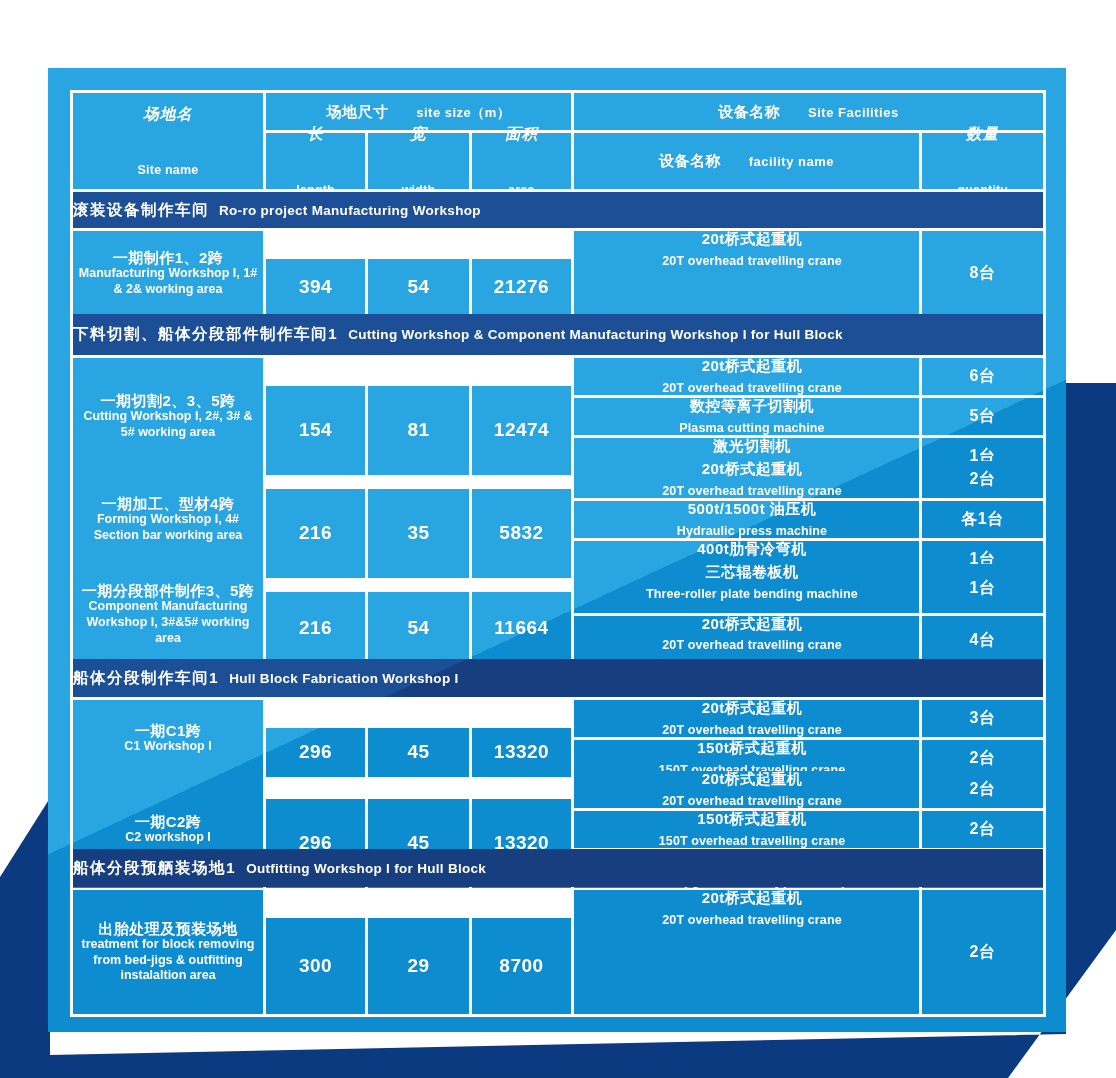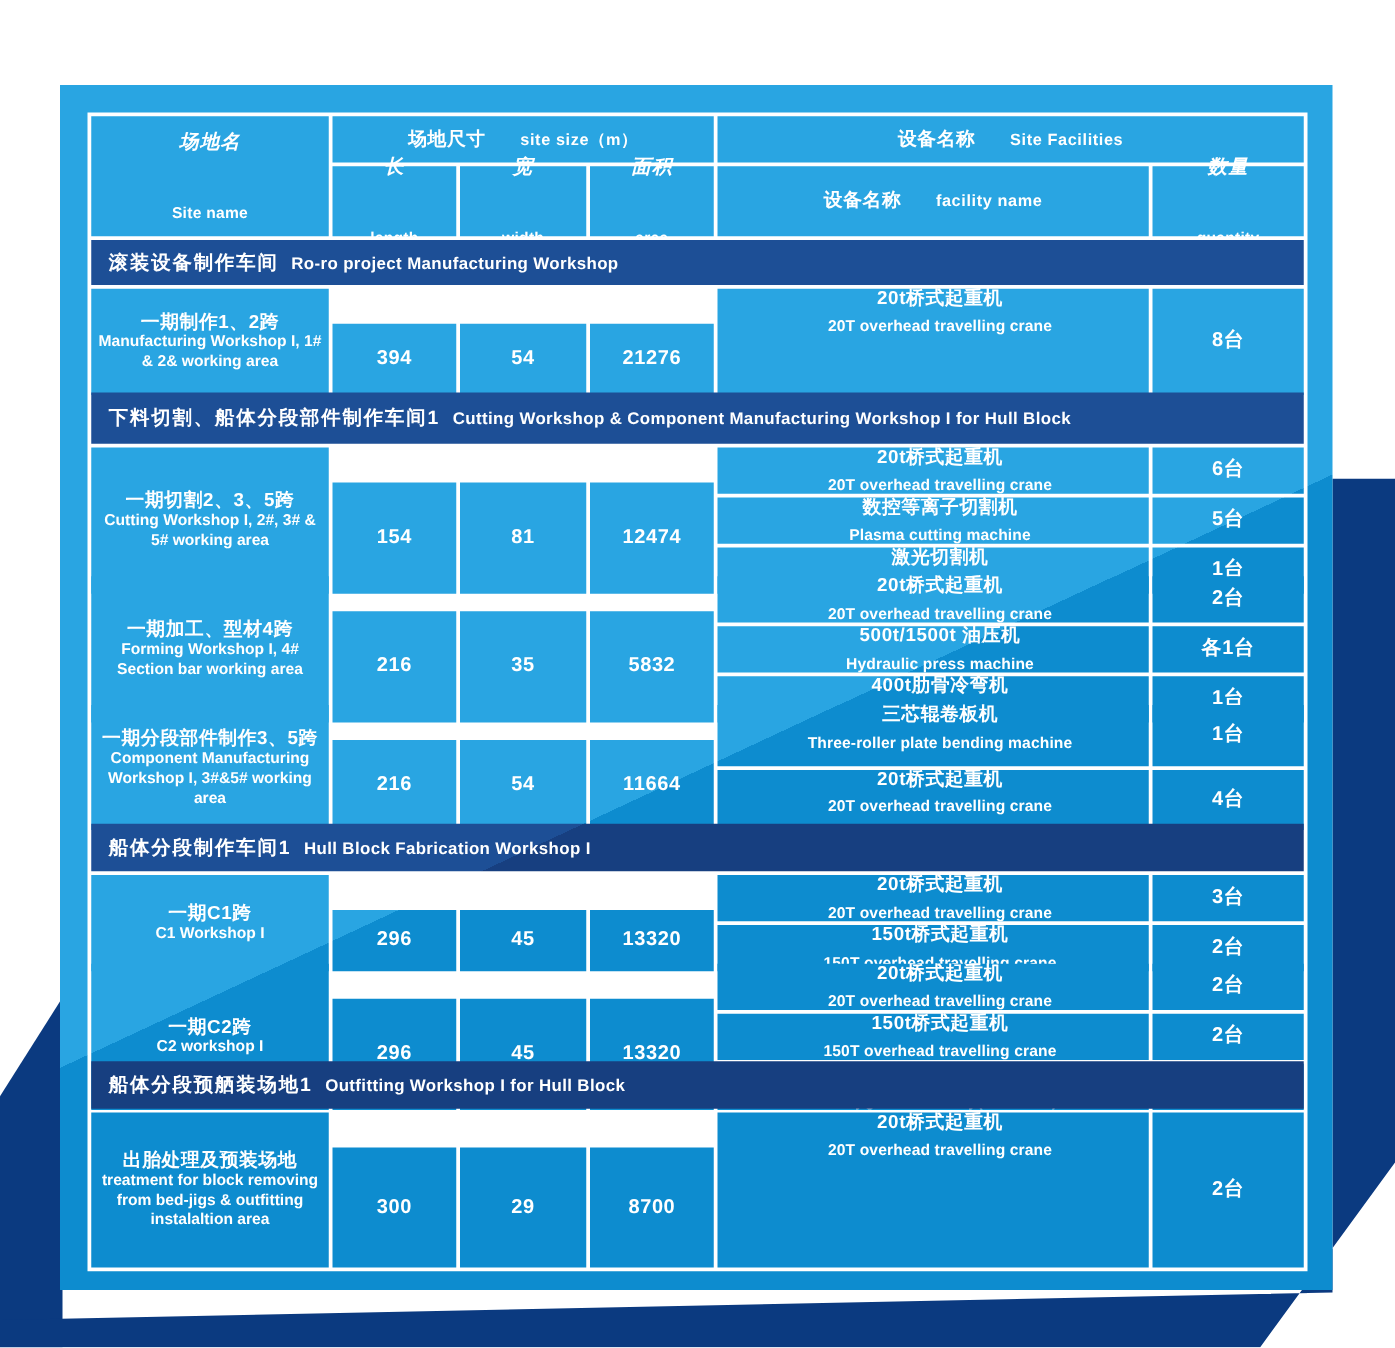--- a/index.html
+++ b/index.html
@@ -17,28 +17,28 @@
 
   .hdr{display:grid;grid-template-columns:190px 99px 101px 99px 1fr 121px;
        grid-template-rows:37px 56px;gap:3px;}
   .cell{display:flex;flex-direction:column;align-items:center;justify-content:center;
         text-align:center;line-height:1.15;}
   .zh-lg{font-size:15.5px;letter-spacing:1px;font-style:italic;}
   .en-sm{font-size:12.5px;letter-spacing:0.2px;margin-top:40px;}
   .mix{font-size:15px;letter-spacing:0.5px;}
   .mix .en{font-size:13px;margin-left:23px;}
 
-  .band{height:var(--h);display:flex;align-items:center;padding-left:14px;gap:10px;}
+  .band{height:var(--h);display:flex;align-items:center;gap:10px;}
   .band .zh{font-size:15.5px;letter-spacing:1.5px;}
   .band .en{font-size:13.5px;letter-spacing:0.3px;}
 
   .srow{display:grid;grid-template-columns:190px 99px 101px 99px 1fr;gap:3px;height:var(--h);}
   .site .zh{font-size:15px;letter-spacing:0.5px;}
   .site .en{font-size:12.5px;line-height:1.25;}
-  .num{font-size:16px;letter-spacing:0.5px;margin-top:28px;}
+  .num{font-size:19px;letter-spacing:0.5px;margin-top:28px;}
   .facs{display:flex;flex-direction:column;gap:3px;}
   .frow{display:grid;grid-template-columns:1fr 121px;gap:3px;flex:1;}
   .fname{display:flex;align-items:center;justify-content:flex-start;text-align:left;
          padding-left:15px;padding-right:4px;gap:8px;line-height:1.05;}
   .fname .zh{font-size:15px;letter-spacing:0.5px;white-space:nowrap;}
   .fname .en{font-size:12.5px;letter-spacing:0.1px;}
   .qty{font-size:16px;letter-spacing:0.5px;}
   .qty.small{font-size:13px;letter-spacing:0;}
   .site{padding:18px 4px;}
 </style>

